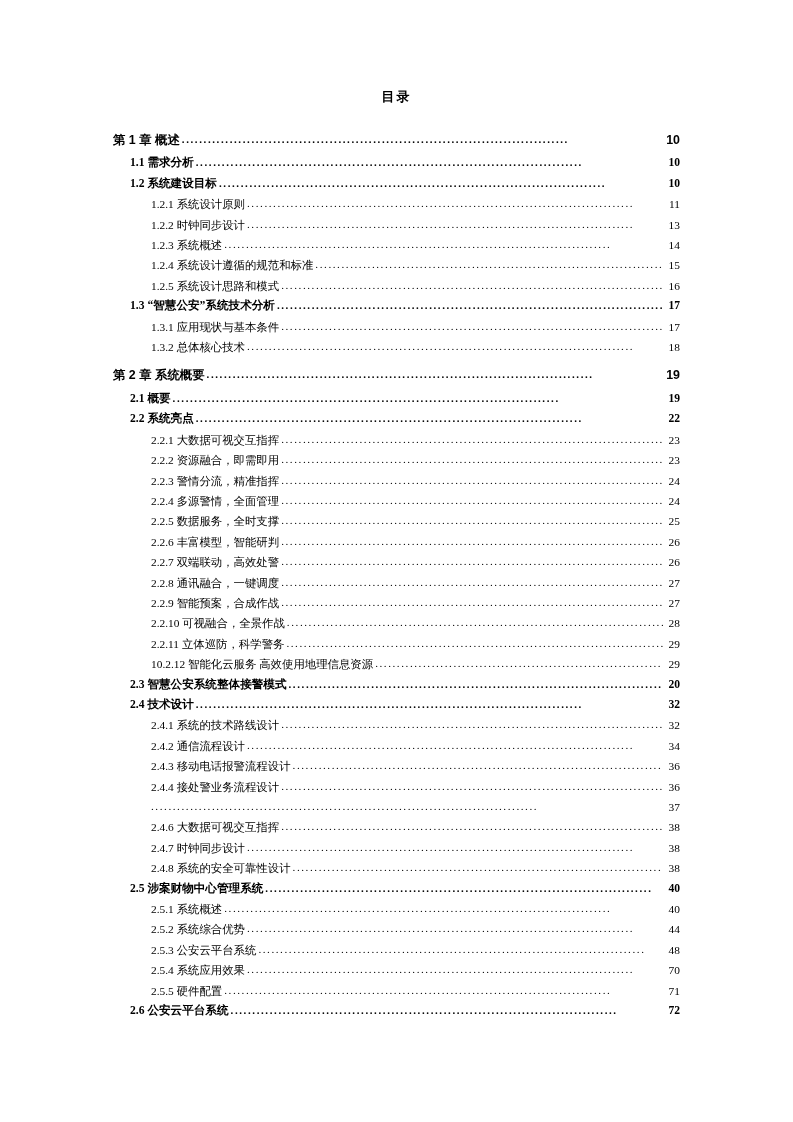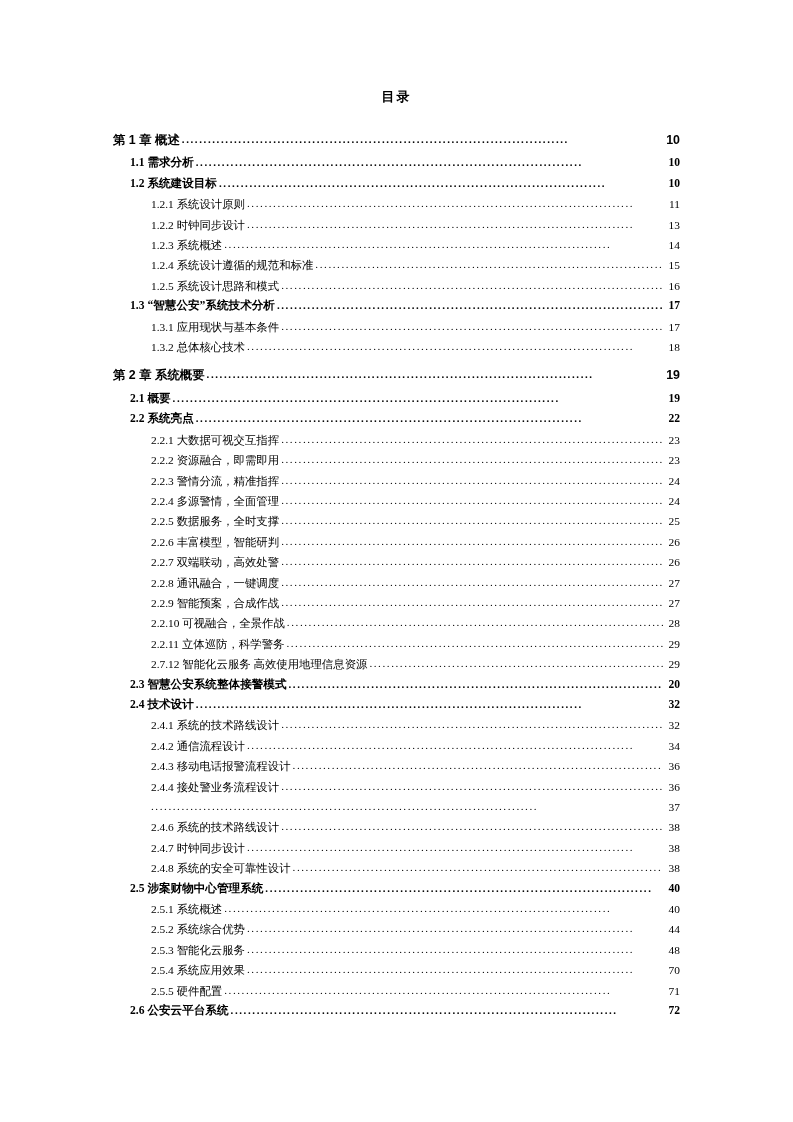--- a/index.html
+++ b/index.html
@@ -207,21 +207,21 @@
         <span class="lbl">2.2.10  可视融合，全景作战</span>
         <span class="dots">.........................................................................................</span>
         <span class="pg">28</span>
       </div>
       <div class="toc-row lvl3">
         <span class="lbl">2.2.11  立体巡防，科学警务</span>
         <span class="dots">.........................................................................................</span>
         <span class="pg">29</span>
       </div>
       <div class="toc-row lvl3">
-        <span class="lbl">2.7.12  智能化云服务   高效使用地理信息资源</span>
+        <span class="lbl">10.2.12  智能化云服务   高效使用地理信息资源</span>
         <span class="dots">.........................................................................................</span>
         <span class="pg">29</span>
       </div>
       <div class="toc-row lvl2">
         <span class="lbl">2.3  智慧公安系统整体接警模式</span>
         <span class="dots">.........................................................................................</span>
         <span class="pg">20</span>
       </div>
       <div class="toc-row lvl2">
         <span class="lbl">2.4  技术设计</span>
@@ -246,21 +246,21 @@
       <div class="toc-row lvl3">
         <span class="lbl">2.4.4  接处警业务流程设计</span>
         <span class="dots">.........................................................................................</span>
         <span class="pg">36</span>
       </div>
       <div class="toc-row lvl3">
         <span class="dots">.........................................................................................</span>
         <span class="pg">37</span>
       </div>
       <div class="toc-row lvl3">
-        <span class="lbl">2.4.6  系统的技术路线设计</span>
+        <span class="lbl">2.4.6  大数据可视交互指挥</span>
         <span class="dots">.........................................................................................</span>
         <span class="pg">38</span>
       </div>
       <div class="toc-row lvl3">
         <span class="lbl">2.4.7  时钟同步设计</span>
         <span class="dots">.........................................................................................</span>
         <span class="pg">38</span>
       </div>
       <div class="toc-row lvl3">
         <span class="lbl">2.4.8  系统的安全可靠性设计</span>
@@ -276,21 +276,21 @@
         <span class="lbl">2.5.1  系统概述</span>
         <span class="dots">.........................................................................................</span>
         <span class="pg">40</span>
       </div>
       <div class="toc-row lvl3">
         <span class="lbl">2.5.2  系统综合优势</span>
         <span class="dots">.........................................................................................</span>
         <span class="pg">44</span>
       </div>
       <div class="toc-row lvl3">
-        <span class="lbl">2.5.3  智能化云服务</span>
+        <span class="lbl">2.5.3  公安云平台系统</span>
         <span class="dots">.........................................................................................</span>
         <span class="pg">48</span>
       </div>
       <div class="toc-row lvl3">
         <span class="lbl">2.5.4  系统应用效果</span>
         <span class="dots">.........................................................................................</span>
         <span class="pg">70</span>
       </div>
       <div class="toc-row lvl3">
         <span class="lbl">2.5.5  硬件配置</span>

